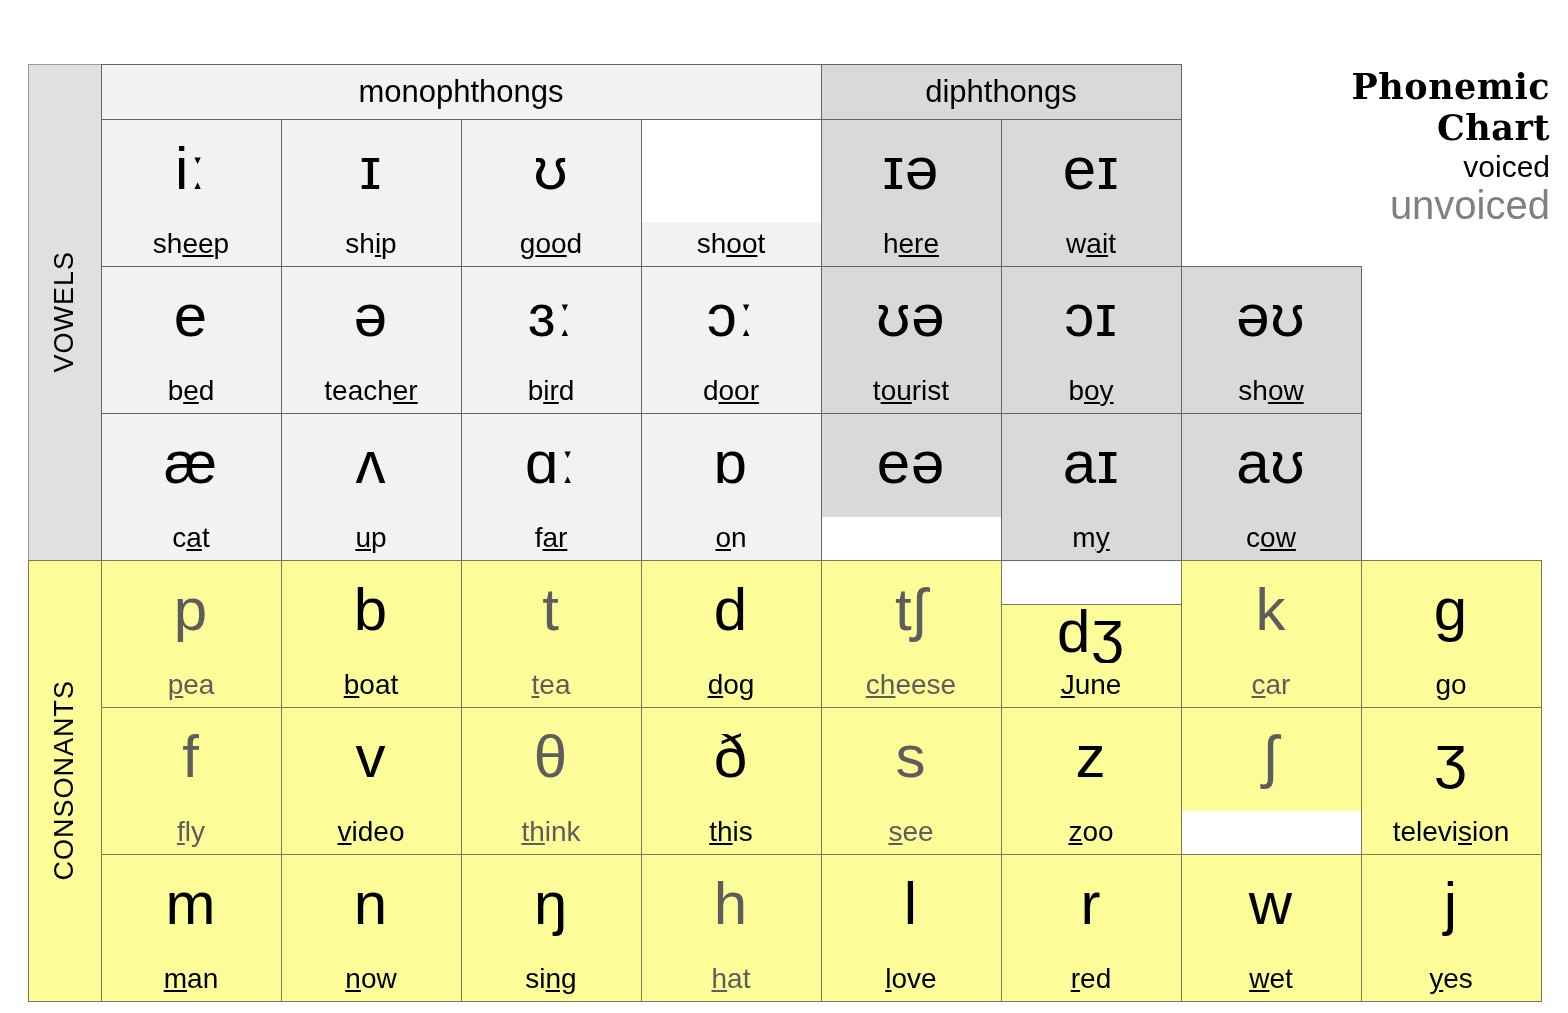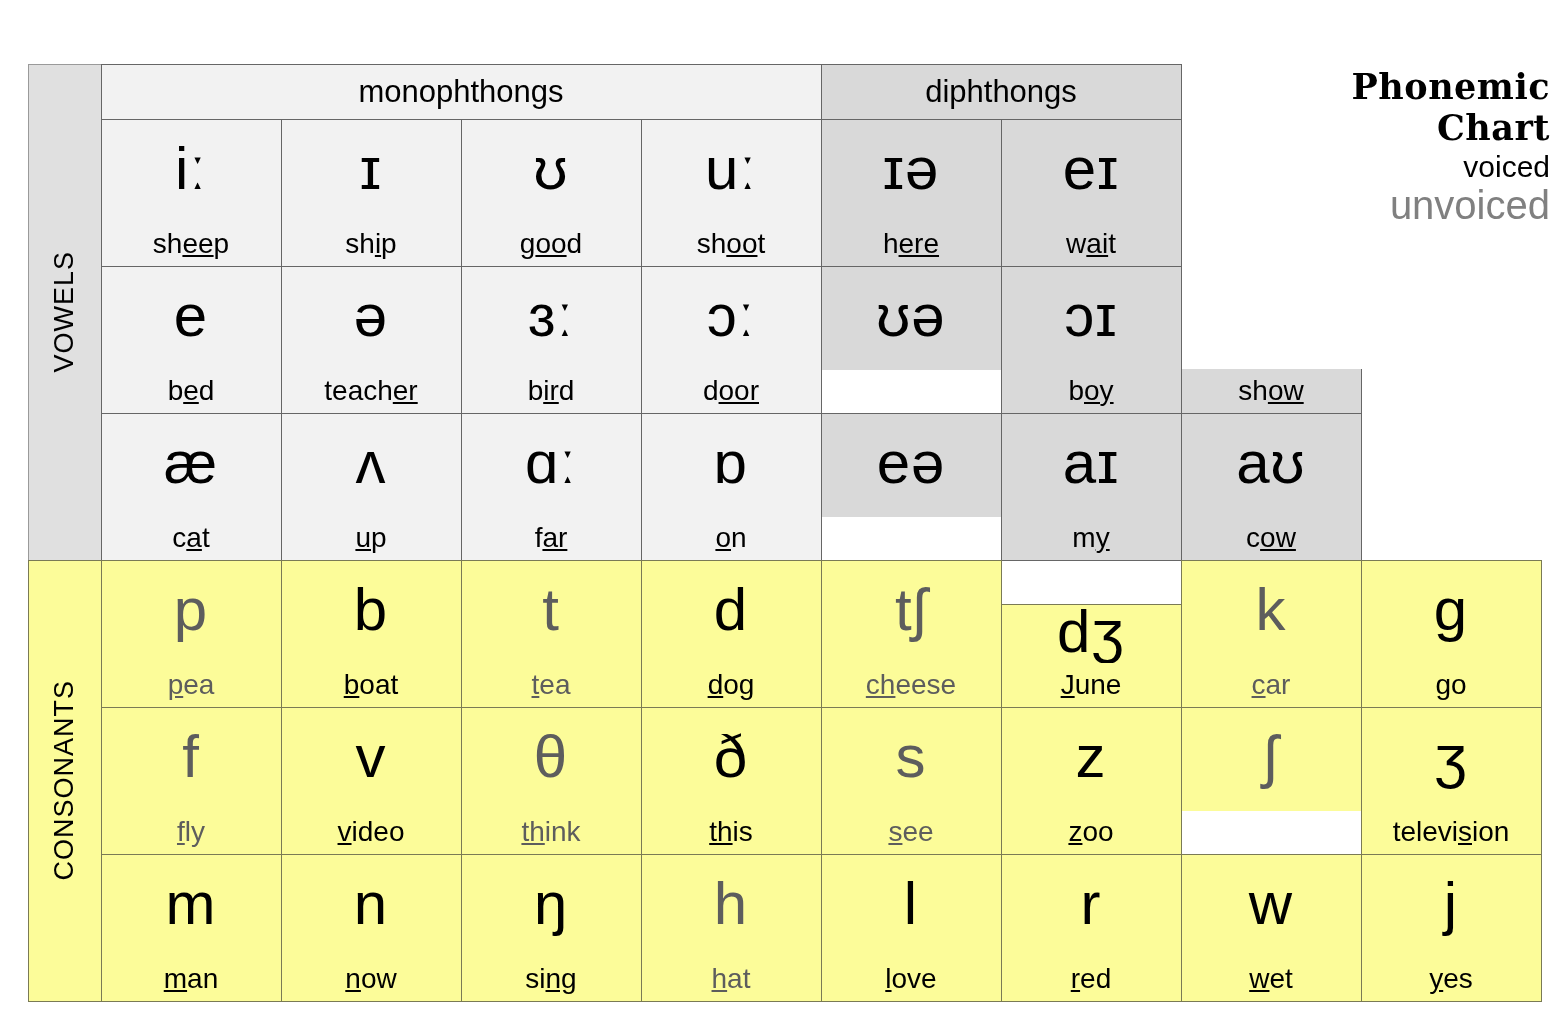--- a/index.html
+++ b/index.html
@@ -180,23 +180,20 @@
       </div>
       <div class="cell mono-word" style="grid-area: 3 / 3 / 4 / 4;">
         <span class="word">sh<u>i</u>p</span>
       </div>
       <div class="cell mono-sym" style="grid-area: 2 / 4 / 3 / 5;">
         <span class="sym">ʊ</span>
       </div>
       <div class="cell mono-word" style="grid-area: 3 / 4 / 4 / 5;">
         <span class="word">g<u>oo</u>d</span>
       </div>
-      <div class="cell mono-sym" style="grid-area: 2 / 5 / 3 / 6;">
-        <span class="sym">uː</span>
-      </div>
       <div class="cell mono-word" style="grid-area: 3 / 5 / 4 / 6;">
         <span class="word">sh<u>oo</u>t</span>
       </div>
       <div class="cell di-sym" style="grid-area: 2 / 6 / 3 / 7;">
         <span class="sym">ɪə</span>
       </div>
       <div class="cell di-word" style="grid-area: 3 / 6 / 4 / 7;">
         <span class="word">h<u>ere</u></span>
       </div>
       <div class="cell di-sym" style="grid-area: 2 / 7 / 3 / 8;">
@@ -225,25 +222,31 @@
       </div>
       <div class="cell mono-sym" style="grid-area: 4 / 5 / 5 / 6; text-align: center;">
         <span class="sym">ɔː</span>
       </div>
       <div class="cell mono-word" style="grid-area: 5 / 5 / 6 / 6;">
         <span class="word">d<u>oor</u></span>
       </div>
       <div class="cell di-sym" style="grid-area: 4 / 6 / 5 / 7;">
         <span class="sym">ʊə</span>
       </div>
+      <div class="cell di-word" style="grid-area: 5 / 6 / 6 / 7;">
+        <span class="word">t<u>ou</u>rist</span>
+      </div>
       <div class="cell di-sym" style="grid-area: 4 / 7 / 5 / 8;">
         <span class="sym">ɔɪ</span>
       </div>
       <div class="cell di-word" style="grid-area: 5 / 7 / 6 / 8;">
         <span class="word">b<u>oy</u></span>
+      </div>
+      <div class="cell di-sym" style="grid-area: 4 / 8 / 5 / 9;">
+        <span class="sym">əʊ</span>
       </div>
       <div class="cell di-word" style="grid-area: 5 / 8 / 6 / 9;">
         <span class="word">sh<u>ow</u></span>
       </div>
       <div class="cell mono-sym" style="grid-area: 6 / 2 / 7 / 3;">
         <span class="sym">æ</span>
       </div>
       <div class="cell mono-word" style="grid-area: 7 / 2 / 8 / 3;">
         <span class="word">c<u>a</u>t</span>
       </div>

